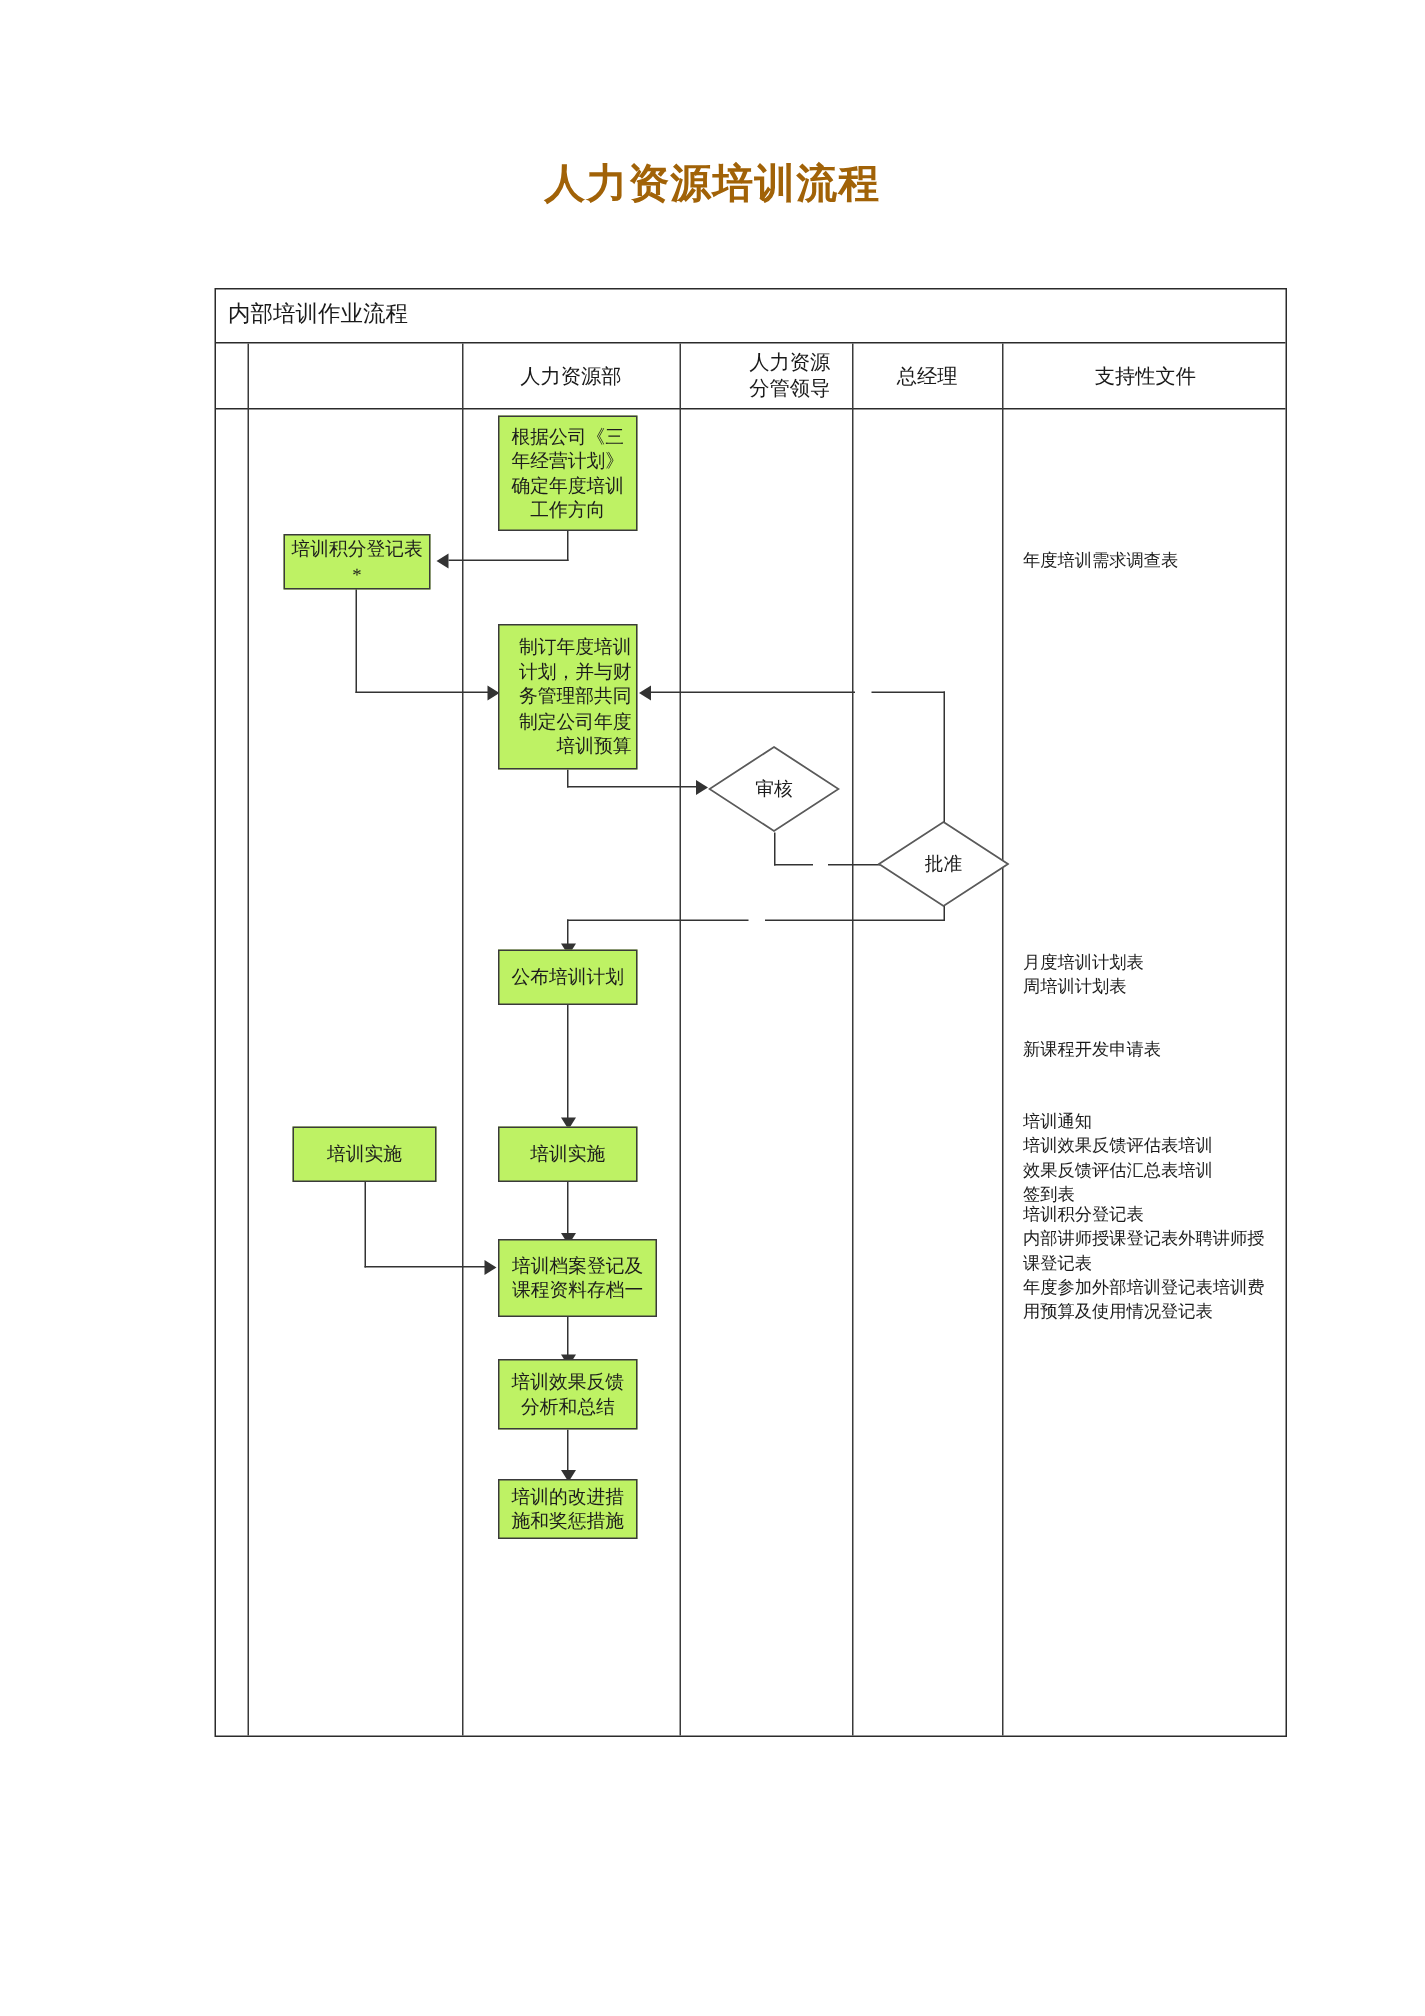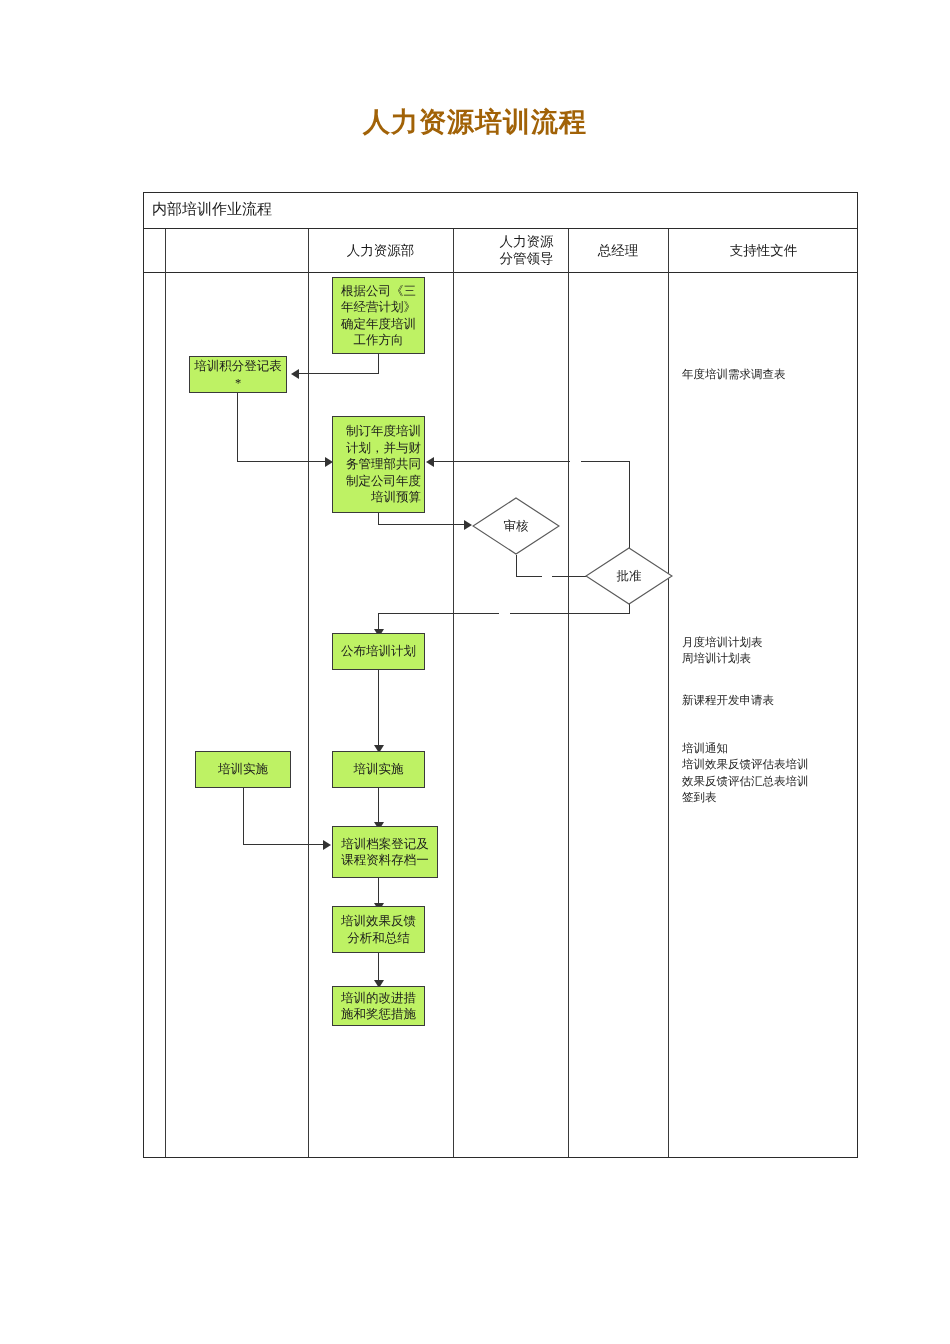--- a/index.html
+++ b/index.html
@@ -261,14 +261,19 @@
   <div class="doc-note" style="left:682px; top:634px; width:170px;">月度培训计划表
  周培训计划表</div>
 
   <div class="doc-note" style="left:682px; top:692px; width:170px;">新课程开发申请表</div>
 
   <div class="doc-note" style="left:682px; top:722px; width:176px;margin-top:18px;">培训通知
 培训效果反馈评估表培训
 效果反馈评估汇总表培训
 签到表</div>
 
+  <div class="doc-note" style="left:682px; top:802px; width:176px;">培训积分登记表
+内部讲师授课登记表外聘讲师授
+课登记表
+年度参加外部培训登记表培训费
+用预算及使用情况登记表</div>
 
 </div>
 
 </body></html>

